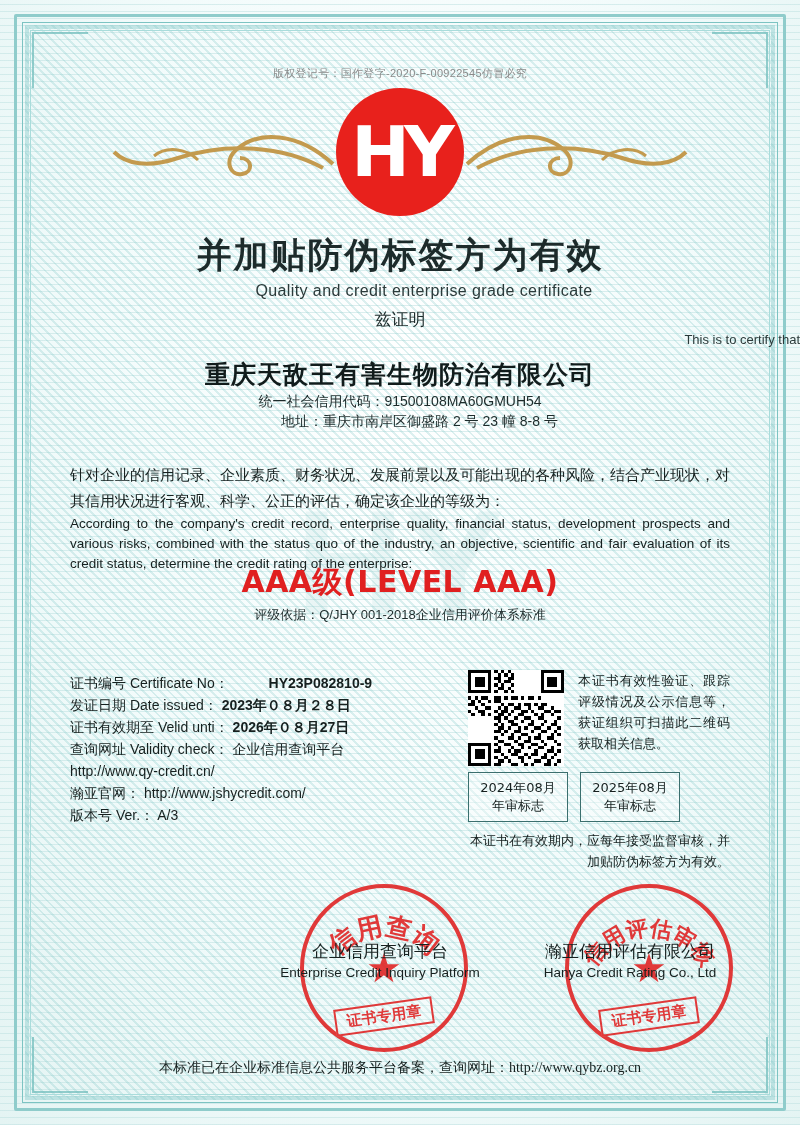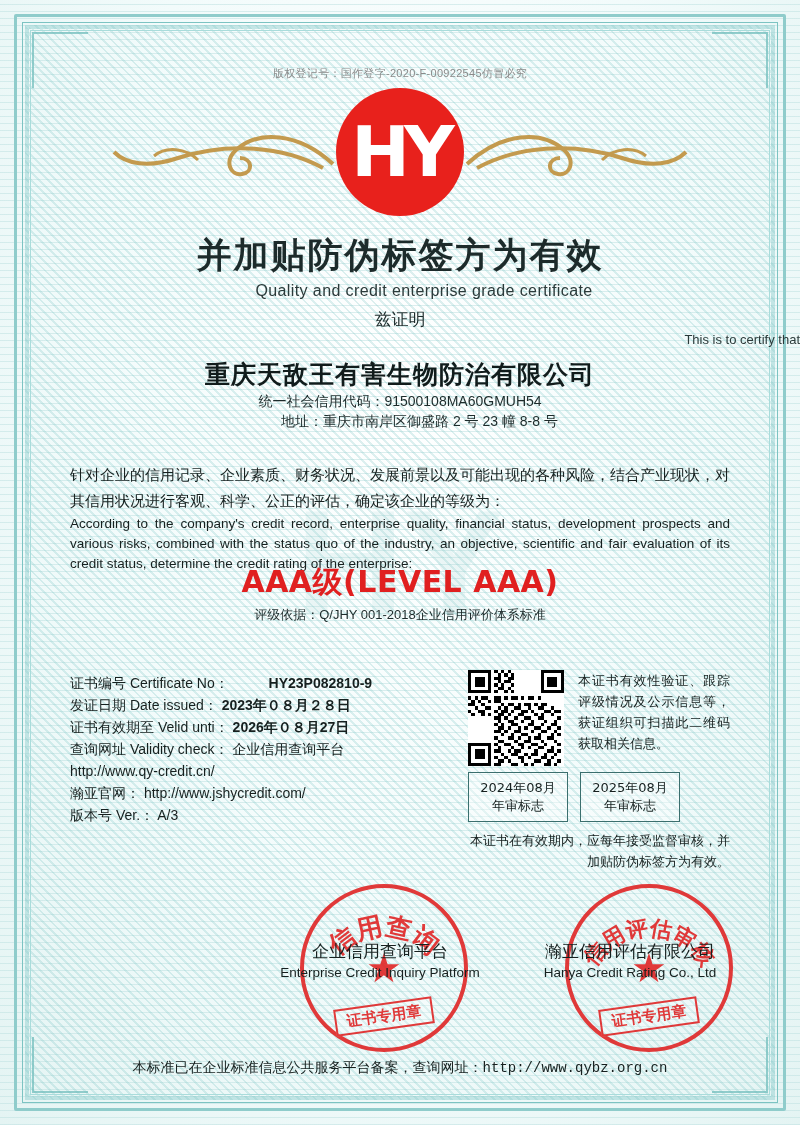--- a/index.html
+++ b/index.html
@@ -195,21 +195,21 @@
     position:absolute;text-align:center;color:#16201f;
   }
   .signer .cn{font-size:17px;font-family:"DejaVu Sans", sans-serif;}
   .signer .en{font-size:13.5px;margin-top:2px;}
   .signer-left{left:245px;width:270px;}
   .signer-right{left:505px;width:250px;}
 
   .footer{
     position:absolute;bottom:48px;left:0;right:0;text-align:center;
     font-size:14px;color:#16201f;
-    font-family:Liberation Mono, monospace;
+    font-family:Liberation Serif, serif;
   }
   .wm{
     position:absolute;left:50%;top:50%;transform:translate(-50%,-50%);
     font-size:150px;color:rgba(160,210,208,.18);font-weight:bold;
     pointer-events:none;user-select:none;
   }
 </style>
 </head>
 <body>
 

